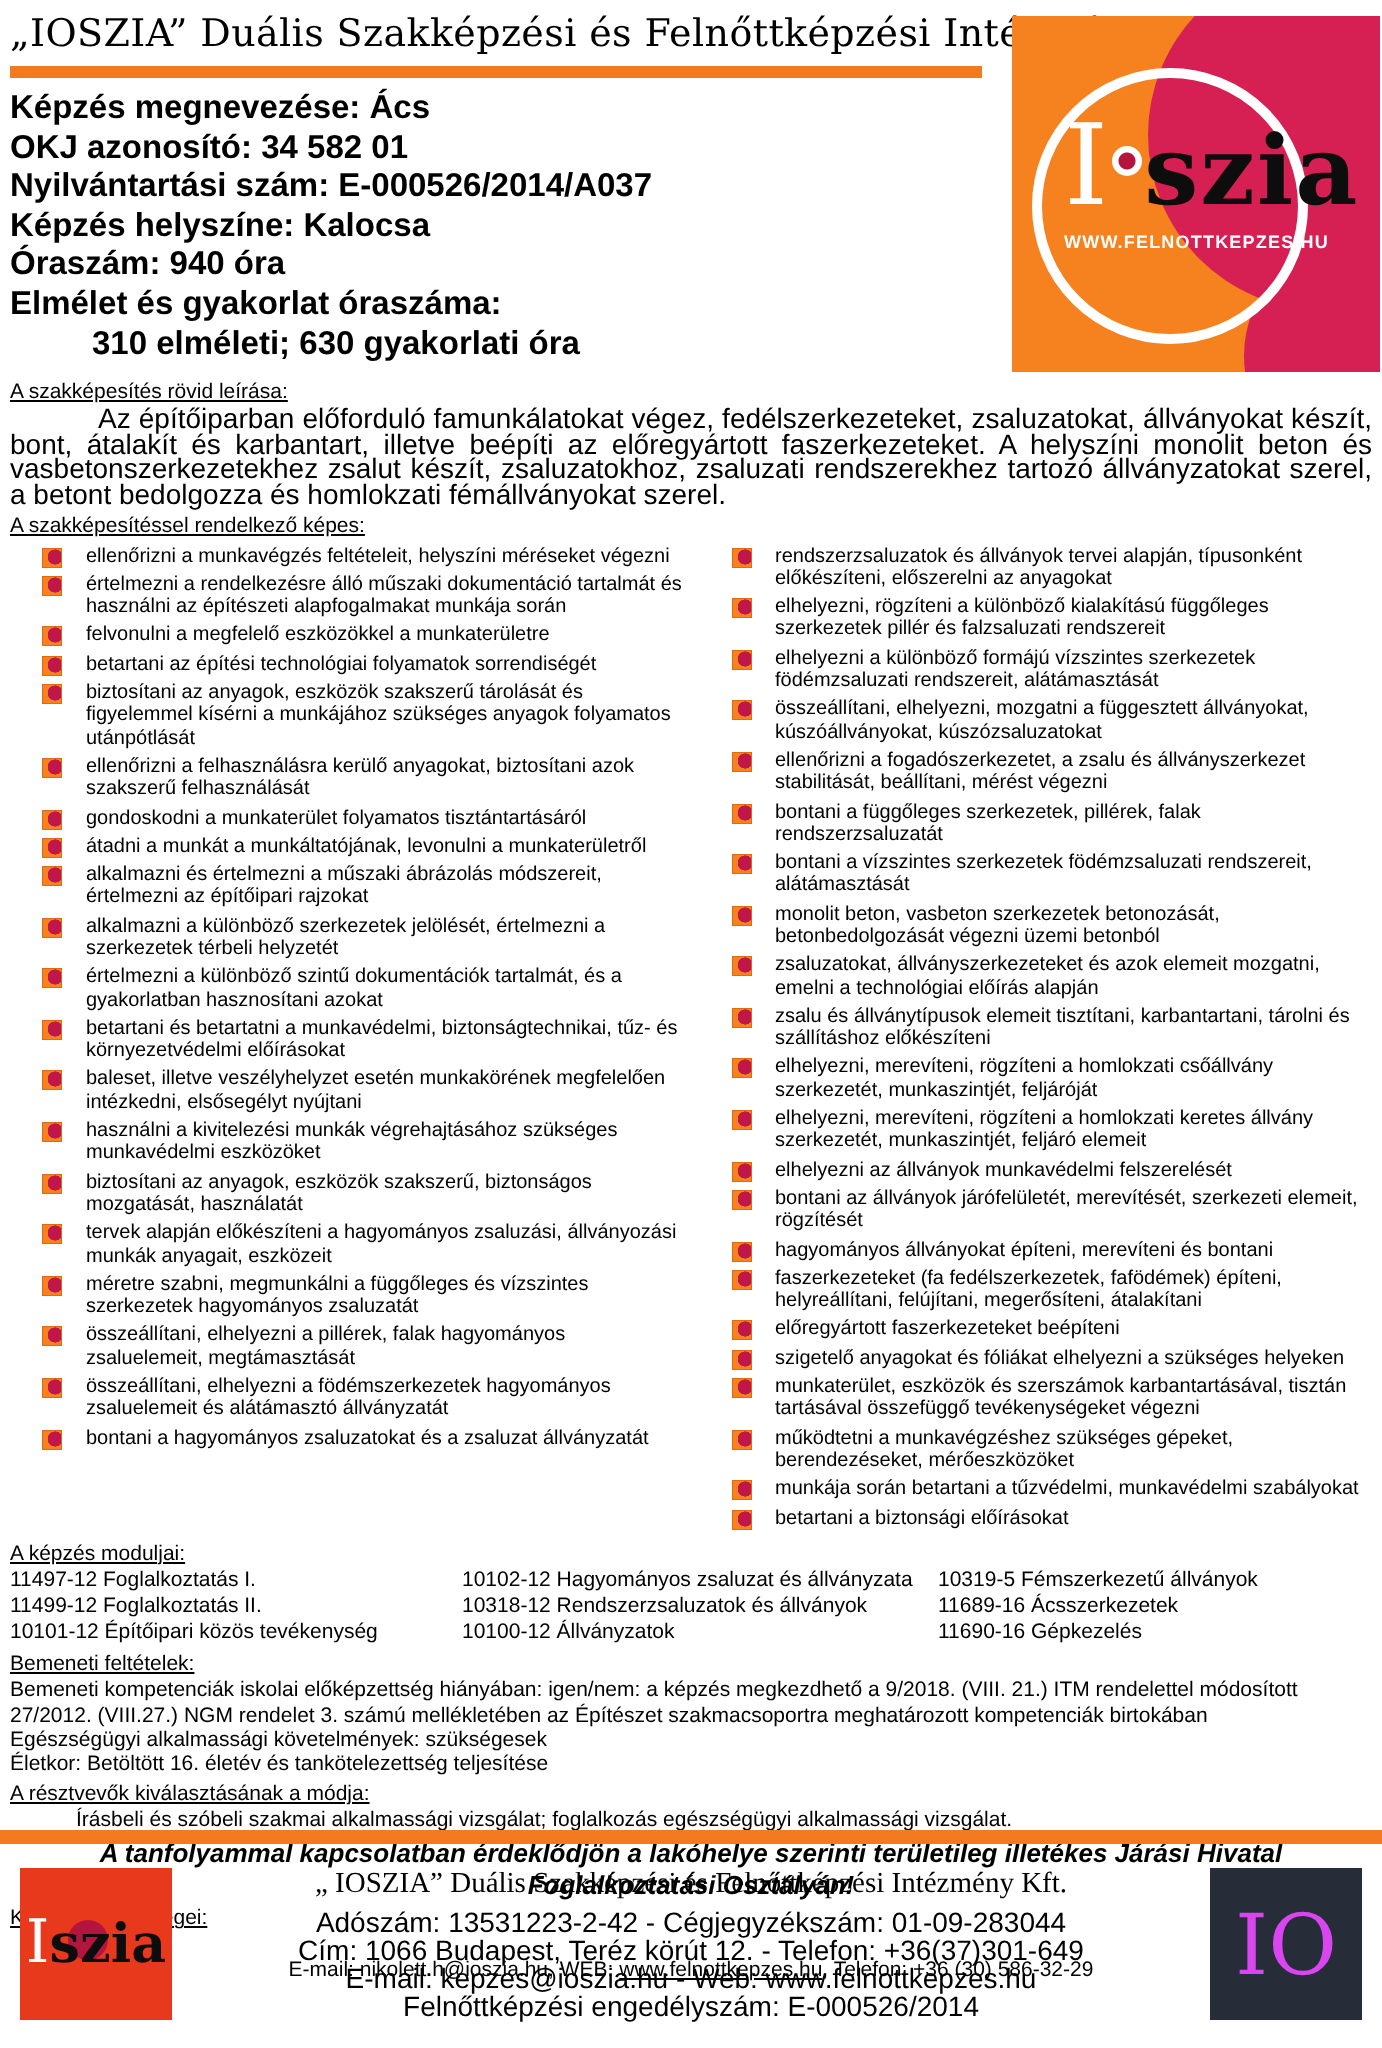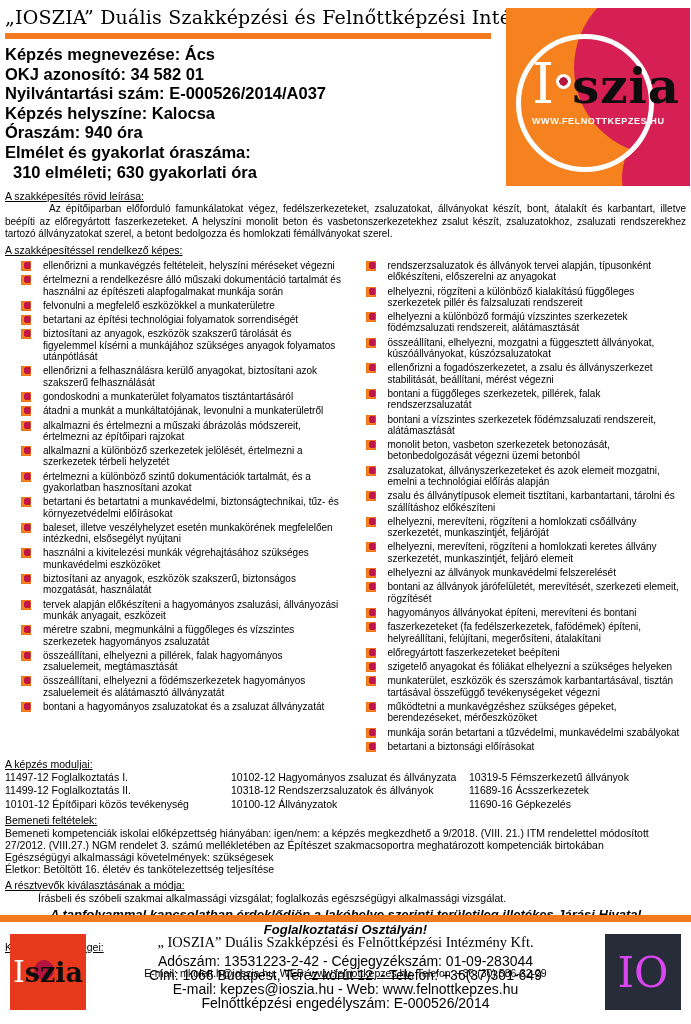--- a/index.html
+++ b/index.html
@@ -33,25 +33,25 @@
   .logo-text .li{color:#fff;font-size:56px;font-weight:400;}
   .logo-text .lo{display:inline-block;width:15px;height:15px;border-radius:50%;
     background:radial-gradient(circle at 50% 50%, #b3153f 0 4px, #ffffff 4.5px);
     vertical-align:14px;margin:0 1px 0 2px;}
   .logo-text .ls{color:#0d0d0d;font-size:48px;font-weight:700;letter-spacing:1px;}
   .logo-url{position:absolute;left:26px;top:108px;color:#fff;font-size:9px;
     font-weight:700;letter-spacing:.6px;font-family:"Liberation Sans",sans-serif;}
 
   
   .course{font-size:16.5px;font-weight:700;line-height:19.6px;margin:2px 0 8px 0;width:500px;}
-  .course .info-line:last-child{padding-left:8px;}
+  .course .info-line:last-child{padding-left:8px;margin-left:33px;}
 
   
   .sec-head{font-size:10.5px;text-decoration:underline;margin:3px 0 1px 0;}
-  .desc{font-size:10px;line-height:12.6px;text-align:justify;text-indent:44px;margin:0;}
+  .desc{font-size:14px;line-height:12.6px;text-align:justify;text-indent:44px;margin:0;}
 
   
   .cols{display:flex;gap:24px;padding-left:16px;margin-top:4px;}
   .col{flex:1;min-width:0;}
   .ab{display:flex;gap:12px;margin-bottom:3px;}
   .blt{flex:0 0 10px;width:10px;height:10px;margin-top:1px;
     background:#f5821f;
     background-image:radial-gradient(circle 4.2px at 66% 45%, #c0164a 0 88%, rgba(0,0,0,0) 92%);
     box-shadow:inset 0 0 0 .5px #e06a10;}
   .ab-text{font-size:10px;line-height:11.3px;}

